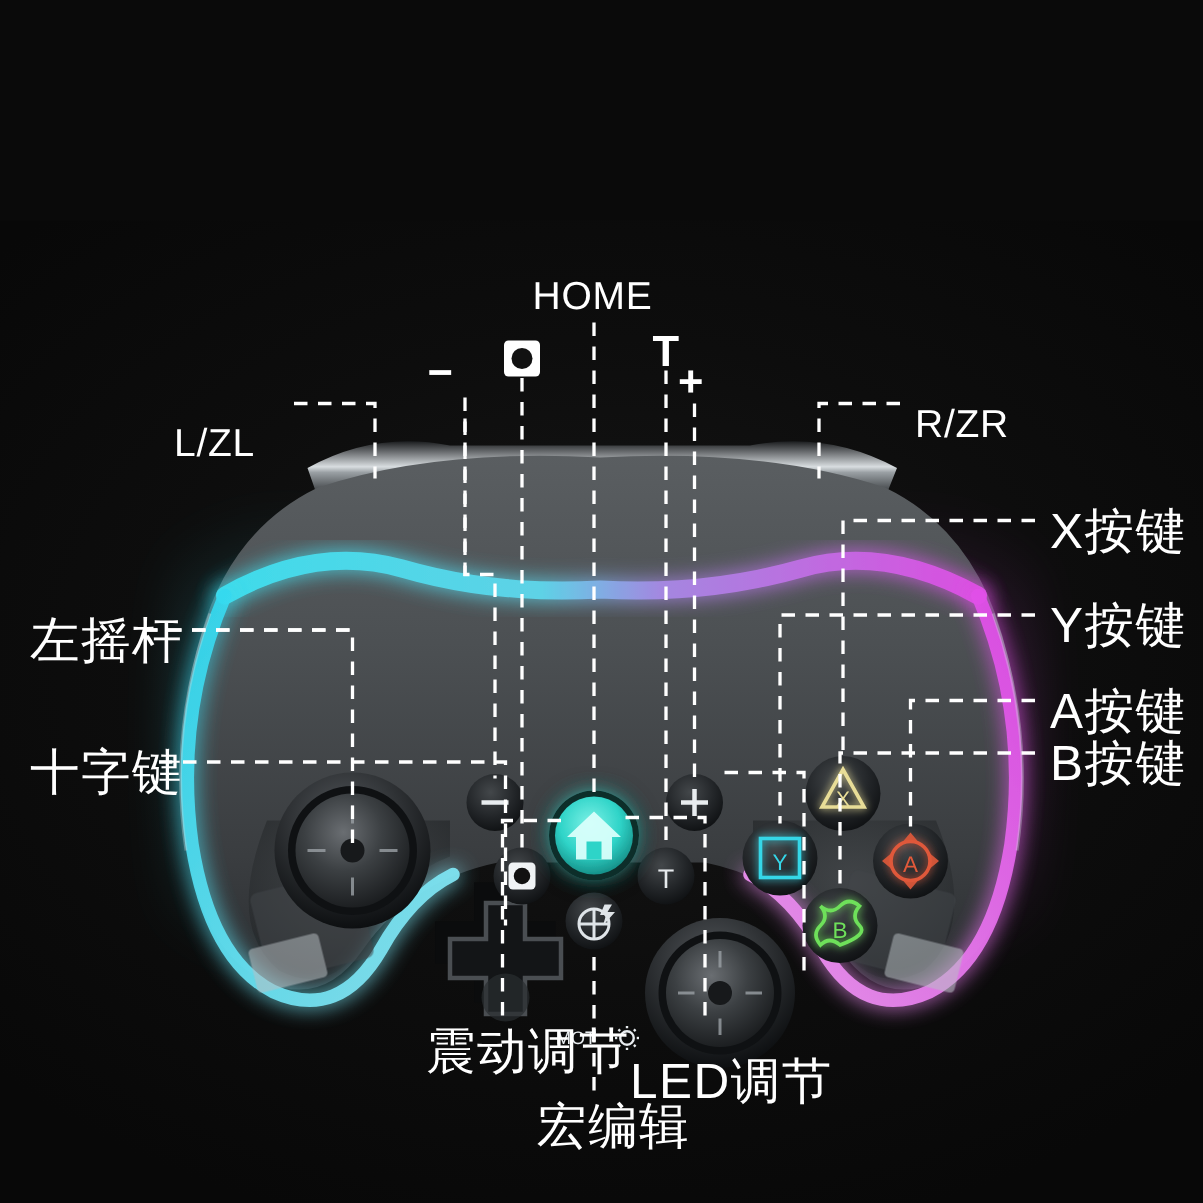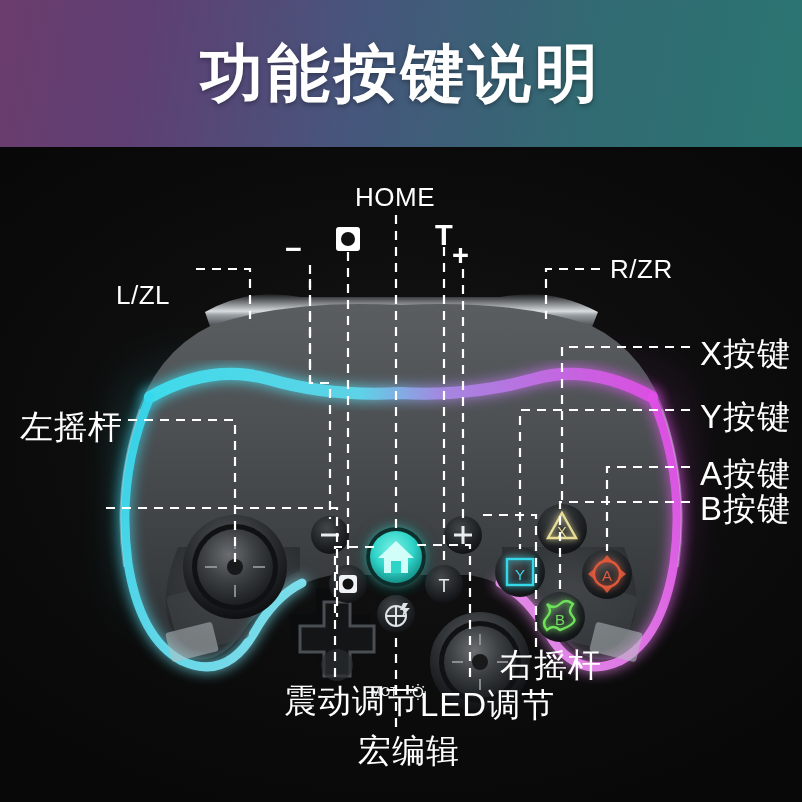--- a/index.html
+++ b/index.html
@@ -35,23 +35,20 @@
   .capicon:after{content:"";position:absolute;left:5px;top:5px;width:14px;height:14px;
      background:#111;border-radius:50%;}
 
   svg#leaders{position:absolute;left:0;top:0;width:802px;height:655px;pointer-events:none;}
 </style>
 </head>
 <body>
 
 <div id="page">
 
-  <div id="header">
-    <div id="header-title">功能按键说明</div>
-  </div>
 
   <div id="stage">
 
     <div id="glow-left"></div>
     <div id="glow-right"></div>
 
     <svg id="controller-art" width="802" height="655" style="position:absolute;left:0;top:0;">
       <defs>
         <linearGradient id="shellG" x1="0" y1="0" x2="0" y2="1">
           <stop offset="0%" stop-color="#5a5e61"></stop>
@@ -305,35 +302,35 @@
     <div class="capicon" style="left:336px;top:80px;"></div>
 
     <div class="label glyph" style="left:285px;top:86px;">−</div>
 
     <div class="label glyph" style="left:435px;top:72px;">T</div>
 
     <div class="label glyph" style="left:452px;top:92px;">+</div>
 
     <div class="label lat" style="left:116px;top:105px;margin-top:28px;">L/ZL</div>
 
-    <div class="label lat" style="left:610px;top:107px;">R/ZR</div>
+    <div class="label lat" style="left:610px;top:120px;">R/ZR</div>
 
     <div class="label cjk" style="left:20px;top:258px;text-align:right;">左摇杆</div>
 
+    <div class="label cjk" style="left:20px;top:346px;">十字键</div>
 
     <div class="label cjk" style="left:700px;top:185px;">X按键</div>
 
     <div class="label cjk" style="left:700px;top:248px;">Y按键</div>
 
     <div class="label cjk" style="left:700px;top:305px;">A按键</div>
 
     <div class="label cjk" style="left:700px;top:340px;">B按键</div>
 
-    <div class="label cjk" style="left:500px;top:496px;">右摇杆</div>
 
     <div class="label cjk" style="left:272px;top:532px;margin-left:12px;">震动调节</div>
 
-    <div class="label cjk" style="left:420px;top:536px;">LED调节</div>
+    <div class="label cjk" style="left:420px;top:552px;">LED调节</div>
 
     <div class="label cjk" style="left:358px;top:582px;">宏编辑</div>
 
   </div>
 </div>
 
 </body></html>

